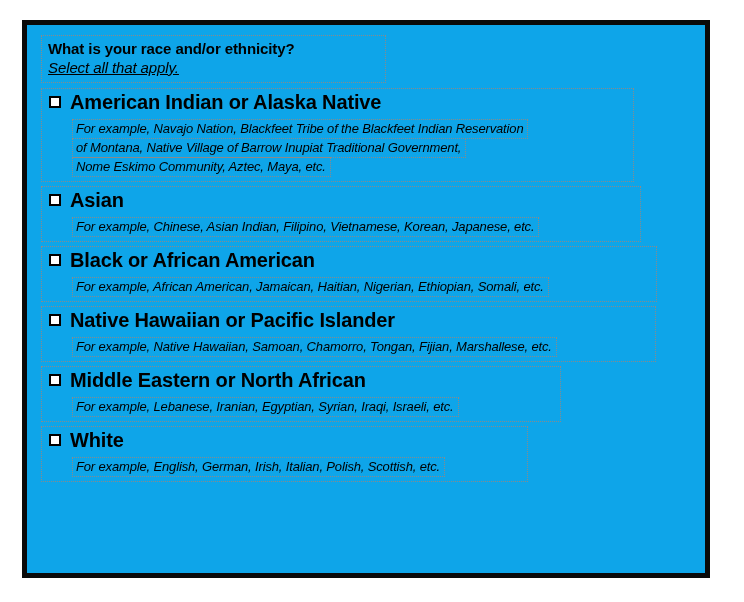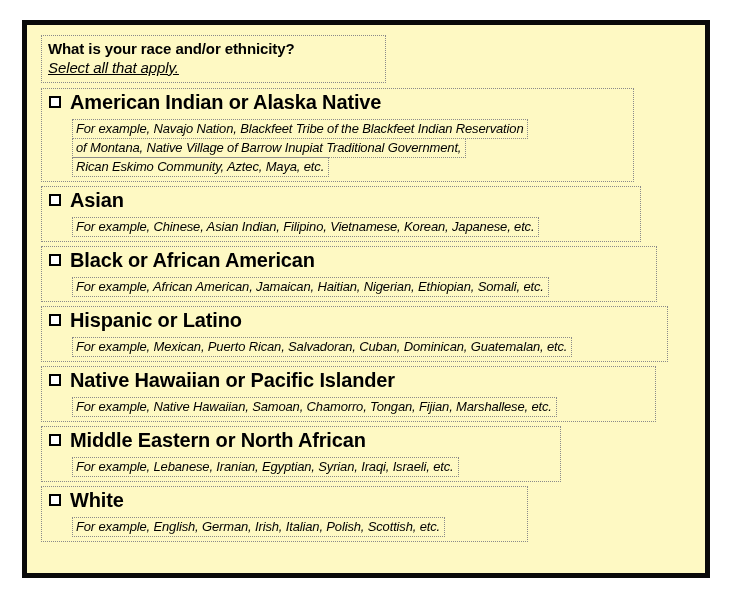--- a/index.html
+++ b/index.html
@@ -16,21 +16,21 @@
 
   
   .form-frame {
     position: absolute;
     left: 22px;
     top: 20px;
     width: 688px;
     height: 558px;
     box-sizing: border-box;
     border: 5px solid #0a0a0a;
-    background: #fef9c3;
+    background: #0ea5e9;
   }
 
   .form-inner {
     padding: 10px 12px 8px 14px;
     box-sizing: border-box;
     height: 100%;
   }
 
   
   .dbox {
@@ -142,21 +142,21 @@
     </div>
 
     <div class="dbox option w-ai">
       <div class="option-head">
         <span class="checkbox-glyph"></span>
         <span class="option-label">American Indian or Alaska Native</span>
       </div>
       <div class="examples">
         <span class="dbox example-line">For example, Navajo Nation, Blackfeet Tribe of the Blackfeet Indian Reservation</span>
         <span class="dbox example-line">of Montana, Native Village of Barrow Inupiat Traditional Government,</span>
-        <span class="dbox example-line">Rican Eskimo Community, Aztec, Maya, etc.</span>
+        <span class="dbox example-line">Nome Eskimo Community, Aztec, Maya, etc.</span>
       </div>
     </div>
 
     <div class="dbox option w-as">
       <div class="option-head">
         <span class="checkbox-glyph"></span>
         <span class="option-label">Asian</span>
       </div>
       <div class="examples">
         <span class="dbox example-line">For example, Chinese, Asian Indian, Filipino, Vietnamese, Korean, Japanese, etc.</span>
@@ -166,29 +166,20 @@
     <div class="dbox option w-bl">
       <div class="option-head">
         <span class="checkbox-glyph"></span>
         <span class="option-label">Black or African American</span>
       </div>
       <div class="examples">
         <span class="dbox example-line">For example, African American, Jamaican, Haitian, Nigerian, Ethiopian, Somali, etc.</span>
       </div>
     </div>
 
-    <div class="dbox option w-hi">
-      <div class="option-head">
-        <span class="checkbox-glyph"></span>
-        <span class="option-label">Hispanic or Latino</span>
-      </div>
-      <div class="examples">
-        <span class="dbox example-line">For example, Mexican, Puerto Rican, Salvadoran, Cuban, Dominican, Guatemalan, etc.</span>
-      </div>
-    </div>
 
     <div class="dbox option w-nh">
       <div class="option-head">
         <span class="checkbox-glyph"></span>
         <span class="option-label">Native Hawaiian or Pacific Islander</span>
       </div>
       <div class="examples">
         <span class="dbox example-line">For example, Native Hawaiian, Samoan, Chamorro, Tongan, Fijian, Marshallese, etc.</span>
       </div>
     </div>

